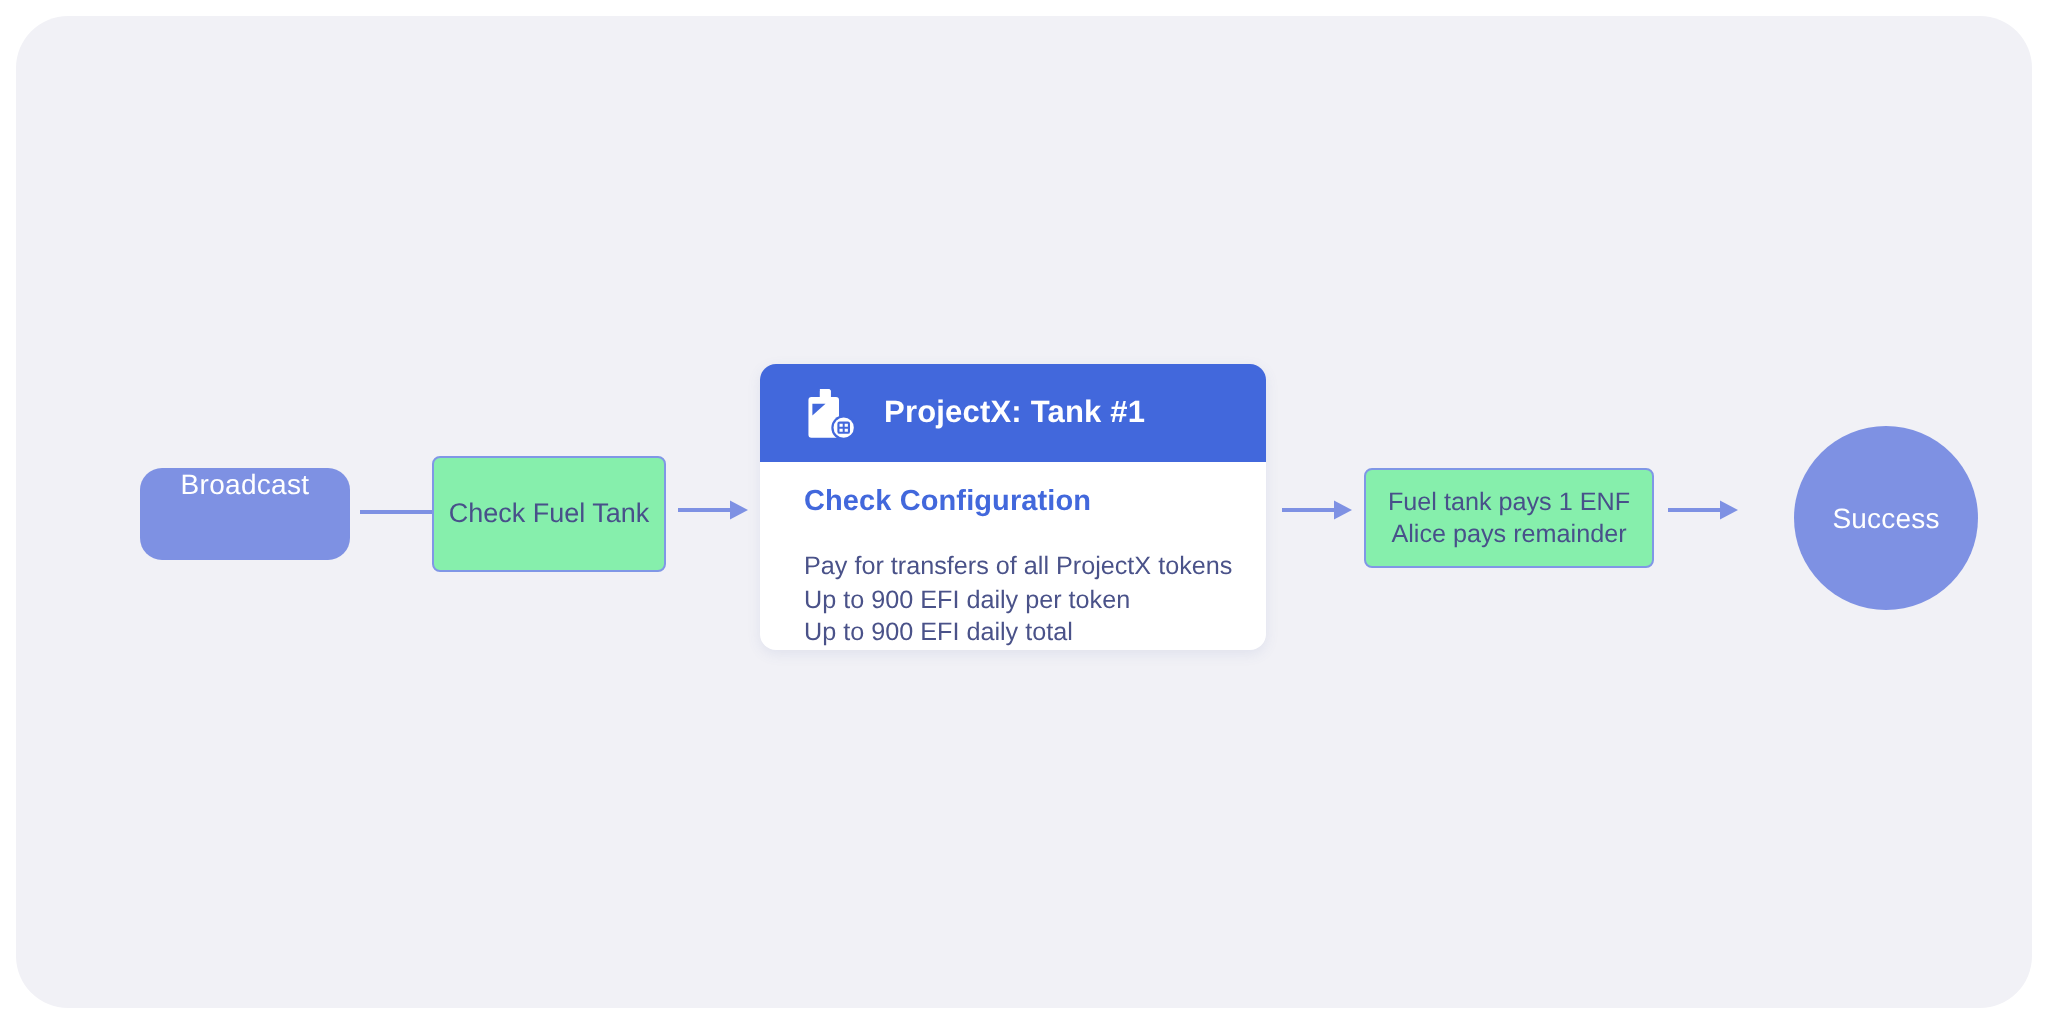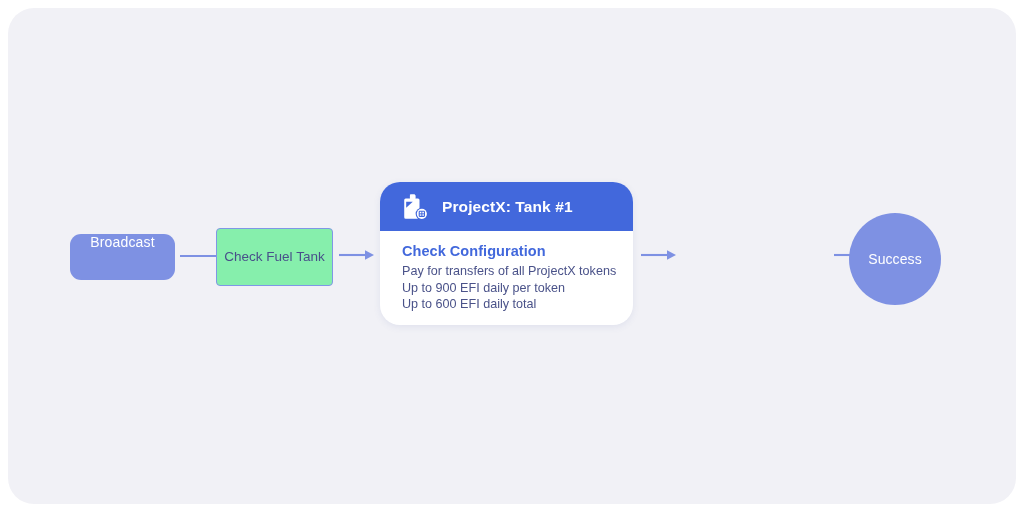--- a/index.html
+++ b/index.html
@@ -84,21 +84,21 @@
     left: 682px;
     top: 234px;
     width: 145px;
     height: 50px;
   }
   #node-fuel-pays .label { line-height: 16px; font-size: 12.6px; }
 
   
   .node-circle {
     position: absolute;
-    left: 849px;
+    left: 897px;
     top: 213px;
     width: 92px;
     height: 92px;
     background: #7e91e3;
     border-radius: 50%;
     display: flex;
     align-items: center;
     justify-content: center;
     box-sizing: border-box;
   }
@@ -108,21 +108,21 @@
     letter-spacing: 0.1px;
   }
 
   
   .card {
     position: absolute;
     left: 380px;
     top: 182px;
     width: 253px;
     height: 143px;
-    border-radius: 20px;
+    border-radius: 8px;
     background: #ffffff;
     box-shadow: 0 2px 7px rgba(80, 95, 170, 0.10);
     overflow: hidden;
     box-sizing: border-box;
   }
   .card-header {
     height: 49px;
     background: #4268dc;
     display: flex;
     align-items: center;
@@ -144,21 +144,21 @@
     display: block;
   }
   .card-body {
     padding: 12px 0 0 22px;
     box-sizing: border-box;
   }
   .card-body .config-title {
     color: #4268dc;
     font-size: 14.5px;
     font-weight: bold;
-    margin-bottom: 4px;
+    margin-bottom: 16px;
     letter-spacing: 0.05px;
   }
   .card-body .config-line {
     color: #4a5289;
     font-size: 12.6px;
     line-height: 16.5px;
     white-space: nowrap;
   }
 
   
@@ -210,29 +210,35 @@
         <line x1="23.3" y1="20.6" x2="23.3" y2="26.0" stroke="#4268dc" stroke-width="1.05"></line>
         <line x1="20.5" y1="23.3" x2="26.1" y2="23.3" stroke="#4268dc" stroke-width="1.05"></line>
       </svg>
       <span class="title">ProjectX: Tank #1</span>
     </div>
 
     <div class="card-body">
       <div class="config-title">Check Configuration</div>
       <div class="config-line">Pay for transfers of all ProjectX tokens</div>
       <div class="config-line">Up to 900 EFI daily per token</div>
-      <div class="config-line">Up to 600 EFI daily total</div>
+      <div class="config-line">Up to 900 EFI daily total</div>
     </div>
   </div>
 
   <svg class="connector" id="connector-card-to-fuelpays" width="36" height="14">
     <line x1="0" y1="7" x2="26" y2="7" stroke="#7e91e3" stroke-width="2.1"></line>
     <path d="M 26 2.3 L 35 7 L 26 11.7 Z" fill="#7e91e3"></path>
   </svg>
 
+  <div class="node-rect" id="node-fuel-pays">
+    <span class="label">
+      <span>Fuel tank pays 1 ENF</span><br>
+      <span>Alice pays remainder</span>
+    </span>
+  </div>
 
   <svg class="connector" id="connector-fuelpays-to-success" width="36" height="14">
     <line x1="0" y1="7" x2="26" y2="7" stroke="#7e91e3" stroke-width="2.1"></line>
     <path d="M 26 2.3 L 35 7 L 26 11.7 Z" fill="#7e91e3"></path>
   </svg>
 
   <div class="node-circle" id="node-success">
     <span class="label">Success</span>
   </div>
 

